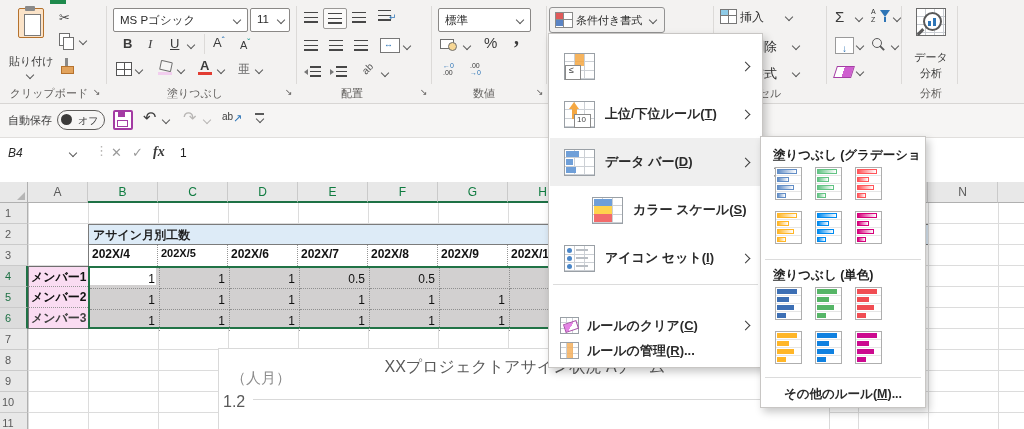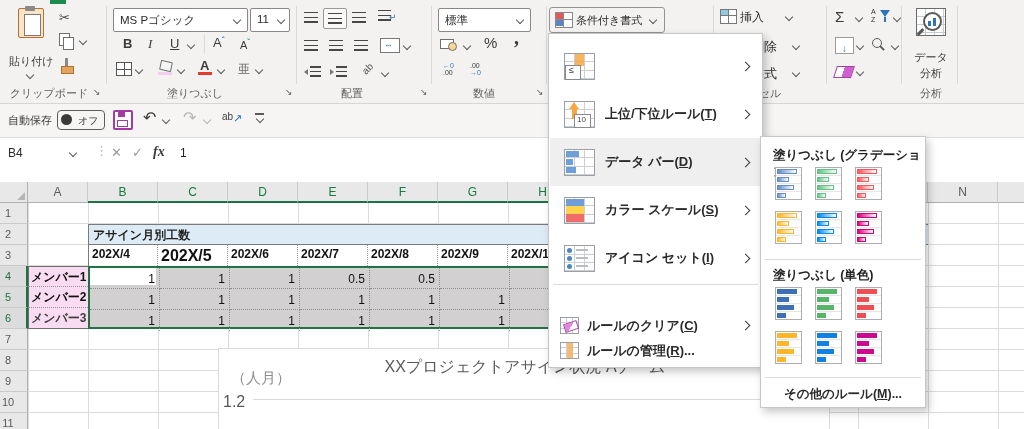--- a/index.html
+++ b/index.html
@@ -229,21 +229,21 @@
       </span>
       <span class="txt" style="left:0;top:44px;width:50px;text-align:center;font-size:11px;color:#3b3b3b;">データ</span>
       <span class="txt" style="left:0;top:60px;width:50px;text-align:center;font-size:11px;color:#3b3b3b;">分析</span>
     </div>
     <span class="grp-label" style="left:911px;width:40px;">分析</span>
     <div class="vline" style="left:957px;"></div>
   </div>
 
   <div id="qat">
     <span class="txt" style="left:8px;top:9px;font-size:11px;color:#3b3b3b;">自動保存</span>
-    <span class="abs" style="left:57px;top:6px;width:46px;height:18px;border:1.5px solid #5f5d5b;border-radius:4px;background:#f6f5f4;">
+    <span class="abs" style="left:57px;top:6px;width:46px;height:18px;border:1.5px solid #5f5d5b;border-radius:10px;background:#f6f5f4;">
       <span class="abs" style="left:3px;top:3px;width:11px;height:11px;border-radius:50%;background:#3b3a39;"></span>
       <span class="txt" style="left:20px;top:3px;font-size:10px;color:#3b3b3b;">オフ</span>
     </span>
     <span class="abs" style="left:113px;top:6px;width:16px;height:16px;border:2px solid #a33ba3;border-radius:2px;background:#fff;">
       <span class="abs" style="left:3px;top:0;width:7px;height:5px;background:#a33ba3;"></span>
       <span class="abs" style="left:2px;top:8px;width:9px;height:5px;border:1.5px solid #a33ba3;"></span>
     </span>
     <span class="txt" style="left:143px;top:4px;font-size:16px;color:#3b3b3b;">↶</span>
     <i class="chev" style="left:163px;top:13px;"></i>
     <span class="txt" style="left:183px;top:4px;font-size:16px;color:#b8b6b4;">↷</span>
@@ -252,21 +252,21 @@
       <span class="txt" style="left:0;top:1px;font-size:10px;color:#3b3b3b;">ab</span>
       <span class="txt" style="left:11px;top:2px;font-size:11px;color:#2e75b6;">↗</span>
     </span>
     <span class="abs" style="left:255px;top:9px;width:9px;height:10px;">
       <span class="abs" style="left:0;top:0;width:9px;height:1.5px;background:#5a5a5a;"></span>
       <i class="chev" style="left:2px;top:3px;"></i>
     </span>
   </div>
 
   <div id="fbar">
-    <span class="txt" style="left:8px;top:8px;font-size:12px;color:#2b2b2b;">B4</span>
+    <span class="txt" style="left:8px;top:8px;font-size:12px;color:#2b2b2b;font-style:italic;">B4</span>
     <i class="chev" style="left:70px;top:12px;"></i>
     <span class="txt" style="left:95px;top:5px;font-size:13px;color:#b8b6b4;">⋮</span>
     <span class="txt" style="left:111px;top:7px;font-size:13px;color:#9a9a9a;">✕</span>
     <span class="txt" style="left:132px;top:7px;font-size:13px;color:#9a9a9a;">✓</span>
     <span class="txt" style="left:153px;top:6px;font-size:14px;font-style:italic;font-weight:bold;font-family:'Liberation Serif',serif;color:#3b3b3b;">fx</span>
     <span class="txt" style="left:180px;top:8px;font-size:12px;color:#1f1f1f;">1</span>
   </div>
 
   <div id="sheet">
       <div style="position:absolute;left:0;top:0;width:28px;height:21px;background:#e8e8e8;box-sizing:border-box;border-right:1px solid #b0b0b0;border-bottom:1px solid #b0b0b0;">
@@ -345,21 +345,21 @@
       <div class="gridh" style="top:188px;width:1040px;"></div>
       <div class="gridh" style="top:209px;width:1040px;"></div>
       <div class="gridh" style="top:230px;width:1040px;"></div>
       <div style="position:absolute;left:88px;top:42px;width:840px;height:21px;box-sizing:border-box;background:#ddebf7;border:1px solid #7b7b7b;border-right:none;">
         <div class="txt" style="left:4px;top:2px;font-size:12px;font-weight:700;color:#1f1f1f;">アサイン月別工数</div>
       </div>
       <div style="position:absolute;left:88px;top:63px;width:70px;height:21px;box-sizing:border-box;background:#fff;border-right:1px dotted #969696;border-left:1px solid #7b7b7b;">
         <div class="txt" style="left:3px;top:2px;font-size:12px;font-weight:700;color:#111;">202X/4</div>
       </div>
       <div style="position:absolute;left:158px;top:63px;width:70px;height:21px;box-sizing:border-box;background:#fff;border-right:1px dotted #969696;">
-        <div class="txt" style="left:3px;top:2px;font-size:16px;font-weight:700;color:#111;">202X/5</div>
+        <div class="txt" style="left:3px;top:2px;font-size:11px;font-weight:700;color:#111;">202X/5</div>
       </div>
       <div style="position:absolute;left:228px;top:63px;width:70px;height:21px;box-sizing:border-box;background:#fff;border-right:1px dotted #969696;">
         <div class="txt" style="left:3px;top:2px;font-size:12px;font-weight:700;color:#111;">202X/6</div>
       </div>
       <div style="position:absolute;left:298px;top:63px;width:70px;height:21px;box-sizing:border-box;background:#fff;border-right:1px dotted #969696;">
         <div class="txt" style="left:3px;top:2px;font-size:12px;font-weight:700;color:#111;">202X/7</div>
       </div>
       <div style="position:absolute;left:368px;top:63px;width:70px;height:21px;box-sizing:border-box;background:#fff;border-right:1px dotted #969696;">
         <div class="txt" style="left:3px;top:2px;font-size:12px;font-weight:700;color:#111;">202X/8</div>
       </div>
@@ -466,21 +466,21 @@
       </div>
       <div class="cf-item large" style="top:104px;height:48px;background:#efefef;">
         <span class="mgrid lg">
           <i class="abs" style="left:1px;top:1px;width:13px;height:6px;background:#6f9fd8;"></i>
           <i class="abs" style="left:1px;top:9px;width:7px;height:6px;background:#6f9fd8;"></i>
           <i class="abs" style="left:1px;top:17px;width:10px;height:6px;background:#6f9fd8;"></i>
         </span>
         <span class="lbl">データ バー(<u>D</u>)</span>
         <i class="sub-arrow"></i>
       </div>
-      <div class="cf-item large" style="top:152px;height:48px;">
+      <div class="cf-item large" style="top:152px;height:48px;margin-left:28px;">
         <span class="mgrid lg">
           <i class="abs" style="left:1px;top:1px;width:18px;height:7px;background:#6f9fd8;"></i>
           <i class="abs" style="left:1px;top:8px;width:18px;height:8px;background:#ffd34d;"></i>
           <i class="abs" style="left:1px;top:16px;width:18px;height:8px;background:#f26b6b;"></i>
         </span>
         <span class="lbl">カラー スケール(<u>S</u>)</span>
         <i class="sub-arrow"></i>
       </div>
       <div class="cf-item large" style="top:200px;height:48px;">
         <span class="mgrid lg">

